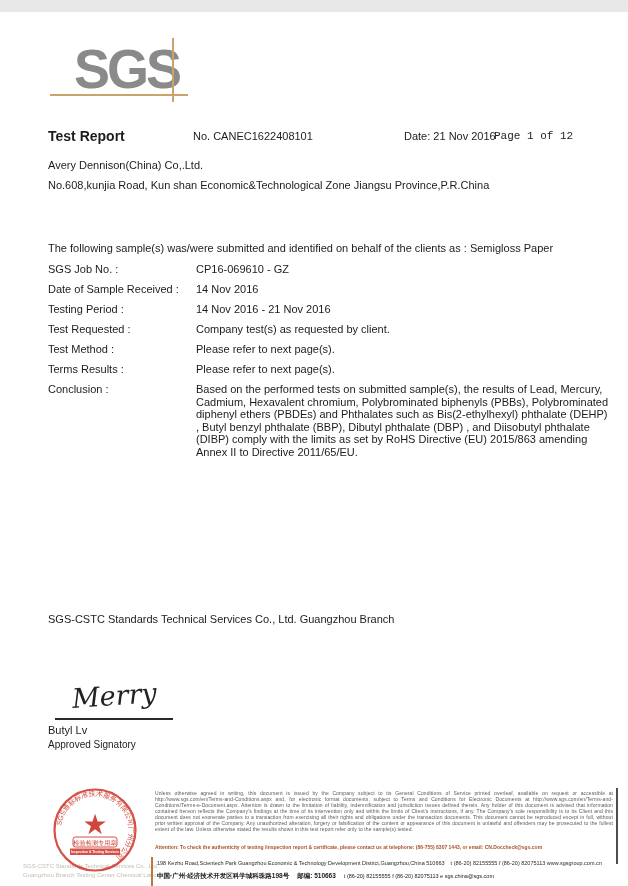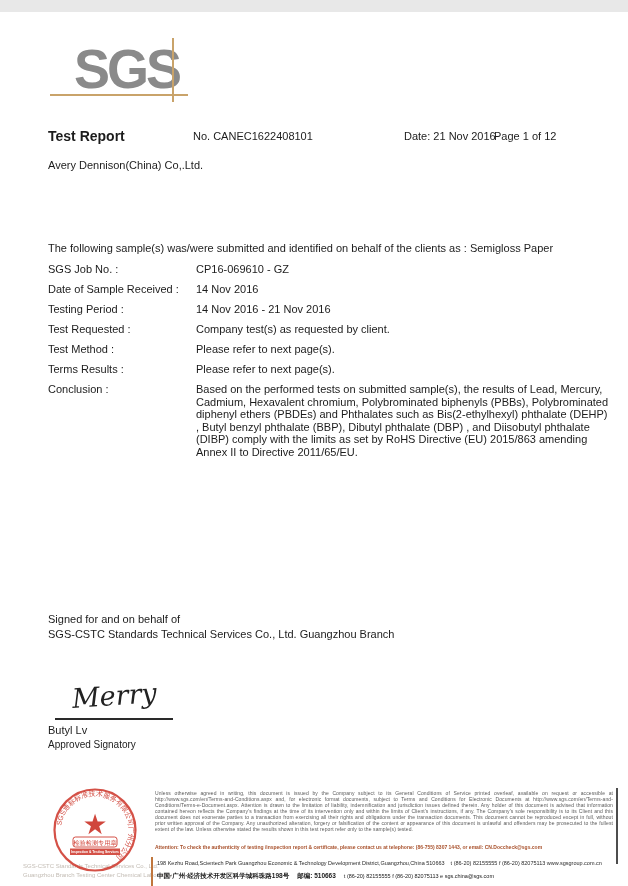--- a/index.html
+++ b/index.html
@@ -15,21 +15,21 @@
   
   .sgs-logo { left:74px; top:30px; font-size:54px; font-weight:bold;
     color:#8a8a8a; letter-spacing:-3px; line-height:1; transform:scaleY(1.02); }
   .crop-h { left:50px; top:82px; width:138px; height:2px; background:#c9a36a; }
   .crop-v { left:172px; top:26px; width:2px; height:64px; background:#c9a36a; }
 
   
   .title { left:48px; top:116px; font-size:14px; font-weight:bold; }
   .report-no { left:193px; top:118px; font-size:11px; }
   .report-date { left:404px; top:118px; font-size:11px; }
-  .report-page { left:494px; top:118px; font-size:11px; }
+  .report-page { left:494px; top:118px; font-size:11px;font-family:Liberation Mono, monospace; }
 
   .client-name { left:48px; top:147px; font-size:11px; }
   .client-addr { left:48px; top:167px; font-size:11px; }
 
   .sample-line { left:48px; top:230px; font-size:11px; width:560px; }
 
   
   .fields { left:48px; top:251px; width:565px; font-size:11px; }
   .field-row { display:flex; align-items:flex-start; margin-bottom:7.5px; }
   .field-label { width:148px; flex:0 0 148px; line-height:12.5px; }
@@ -70,20 +70,21 @@
   <div class="abs sgs-logo">SGS</div>
   <div class="abs crop-h"></div>
   <div class="abs crop-v"></div>
 
   <div class="abs title">Test Report</div>
   <div class="abs report-no">No. CANEC1622408101</div>
   <div class="abs report-date">Date: 21 Nov 2016</div>
   <div class="abs report-page">Page 1 of 12</div>
 
   <div class="abs client-name">Avery Dennison(China) Co,.Ltd.</div>
+  <div class="abs client-addr">No.608,kunjia Road, Kun shan Economic&amp;Technological Zone Jiangsu Province,P.R.China</div>
 
   <div class="abs sample-line">The following sample(s) was/were submitted and identified on behalf of the clients as : Semigloss Paper</div>
 
   <div class="abs fields">
     <div class="field-row">
       <div class="field-label">SGS Job No. :</div>
       <div class="field-value">CP16-069610 - GZ</div>
     </div>
 
     <div class="field-row">
@@ -111,21 +112,20 @@
       <div class="field-value">Please refer to next page(s).</div>
     </div>
 
     <div class="field-row">
       <div class="field-label">Conclusion :</div>
       <div class="field-value">Based on the performed tests on submitted sample(s), the results of Lead, Mercury, Cadmium, Hexavalent chromium, Polybrominated biphenyls (PBBs), Polybrominated diphenyl ethers (PBDEs) and Phthalates such as Bis(2-ethylhexyl) phthalate (DEHP) , Butyl benzyl phthalate (BBP), Dibutyl phthalate (DBP) , and Diisobutyl phthalate (DIBP) comply with the limits as set by RoHS Directive (EU) 2015/863 amending Annex II to Directive 2011/65/EU.</div>
     </div>
   </div>
 
   <div class="abs signed-for">
-    <div>Signed for and on behalf of</div>
     <div>SGS-CSTC Standards Technical Services Co., Ltd. Guangzhou Branch</div>
   </div>
   <div class="abs sig-script">Merry</div>
   <div class="abs sig-line"></div>
   <div class="abs sig-name">Butyl Lv</div>
   <div class="abs sig-role">Approved Signatory</div>
 
   <div class="abs lab-lines">
     <div>SGS-CSTC Standards Technical Services Co., Ltd.</div>
     <div>Guangzhou Branch Testing Center Chemical Laboratory</div>

